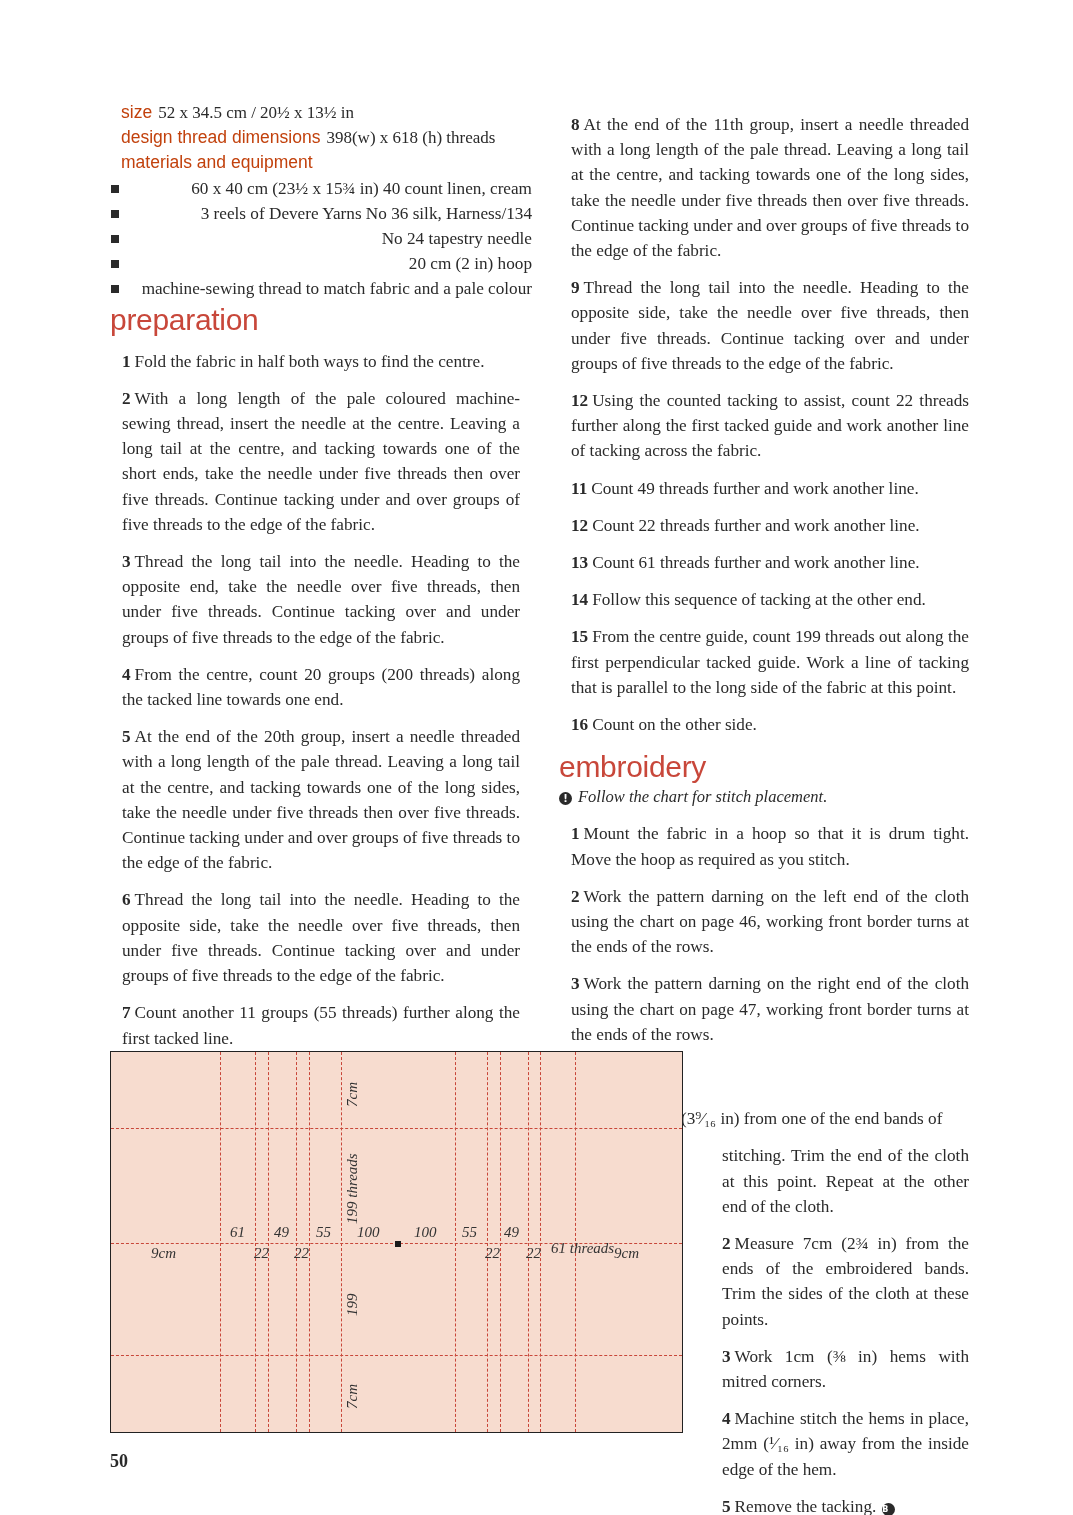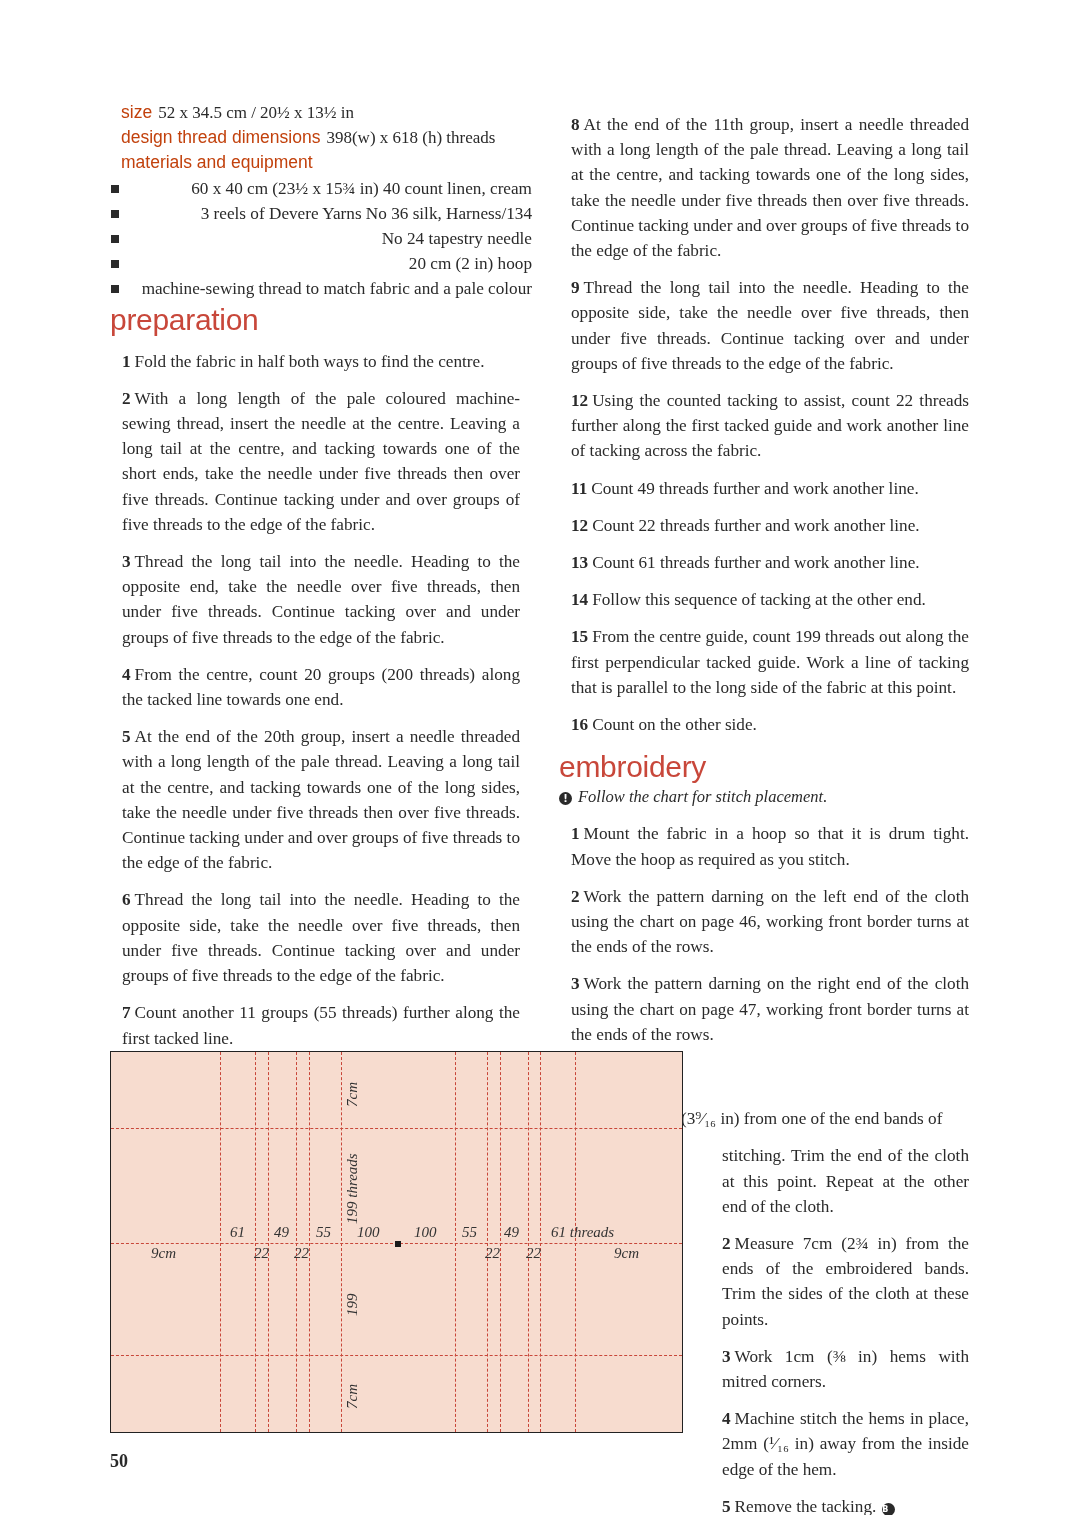--- a/index.html
+++ b/index.html
@@ -122,21 +122,21 @@
 
   <div class="center-mark" style="left:284px;top:189px;"></div>
 
   <span class="dlabel" style="left:119px;top:172px;">61</span>
   <span class="dlabel" style="left:163px;top:172px;">49</span>
   <span class="dlabel" style="left:205px;top:172px;">55</span>
   <span class="dlabel" style="left:246px;top:172px;">100</span>
   <span class="dlabel" style="left:303px;top:172px;">100</span>
   <span class="dlabel" style="left:351px;top:172px;">55</span>
   <span class="dlabel" style="left:393px;top:172px;">49</span>
-  <span class="dlabel" style="left:440px;top:172px;">61 threads</span>
+  <span class="dlabel" style="left:440px;top:188px;">61 threads</span>
 
   <span class="dlabel" style="left:40px;top:193px;">9cm</span>
   <span class="dlabel" style="left:143px;top:193px;">22</span>
   <span class="dlabel" style="left:183px;top:193px;">22</span>
   <span class="dlabel" style="left:374px;top:193px;">22</span>
   <span class="dlabel" style="left:415px;top:193px;">22</span>
   <span class="dlabel" style="left:503px;top:193px;">9cm</span>
 
   <span class="dlabel rot" style="left:233px;top:55px;">7cm</span>
   <span class="dlabel rot" style="left:233px;top:172px;">199 threads</span>

